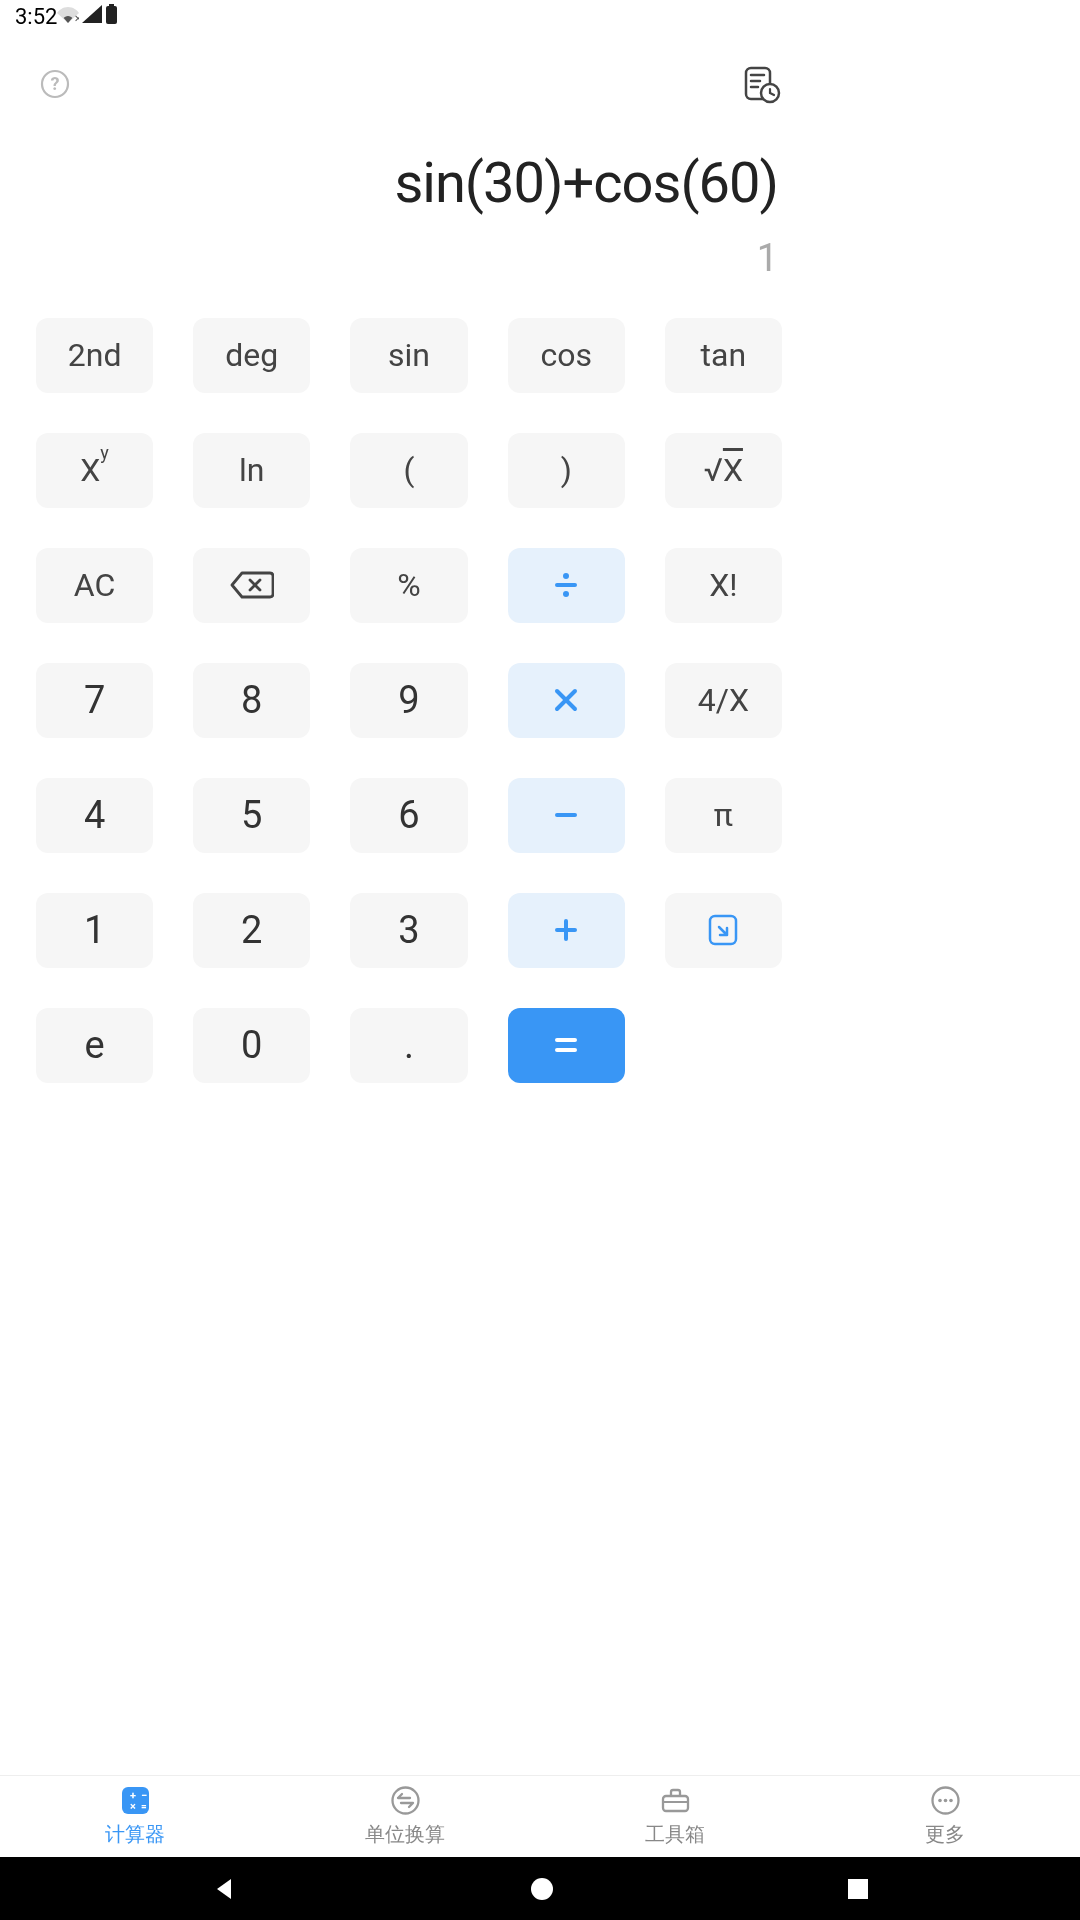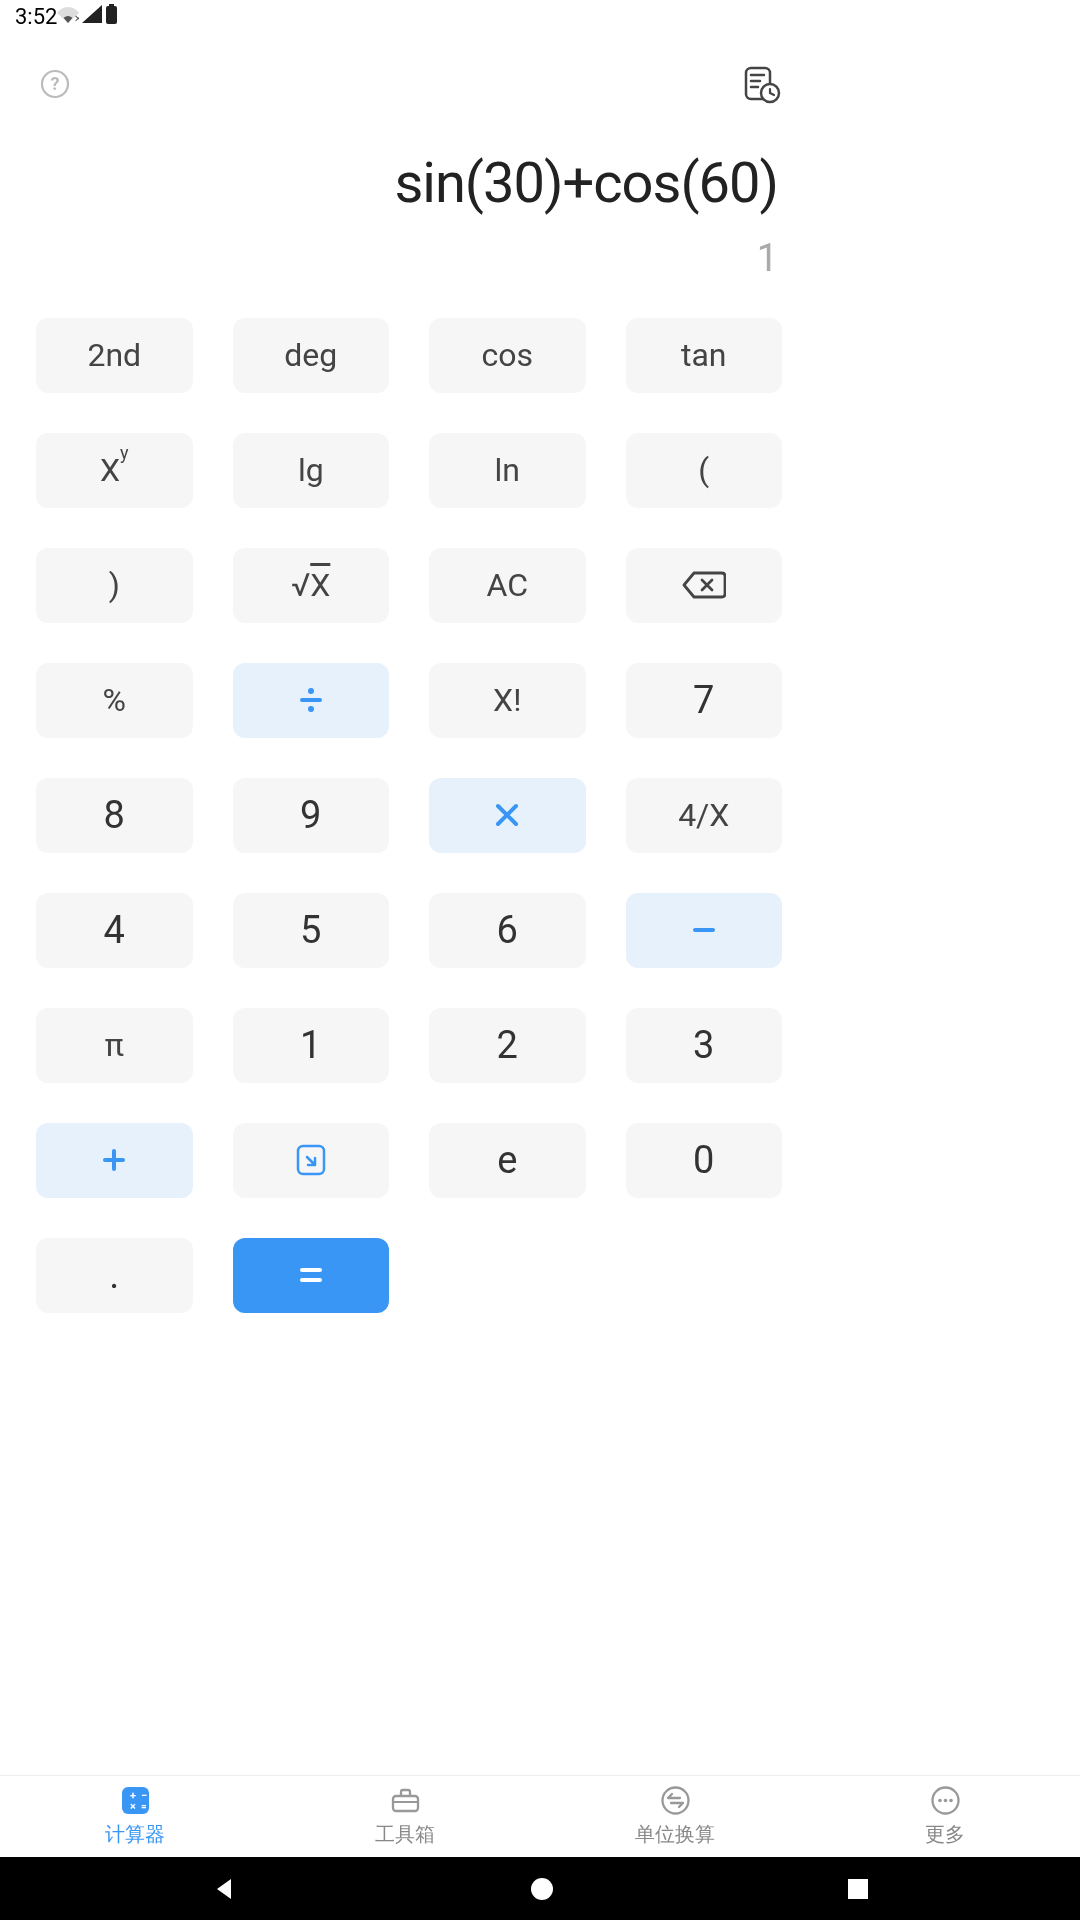--- a/index.html
+++ b/index.html
@@ -11,21 +11,21 @@
     .status-icons svg { display: block; }
     
     .header-row { height: 65px; display: flex; justify-content: space-between; align-items: center; padding: 0 36px 0 40px; margin-top: 17px; }
     .help-icon svg { width: 30px; height: 30px; }
     .history-icon svg { width: 42px; height: 42px; }
     
     .display { text-align: right; padding: 0 40px; margin-top: 35px; }
     .expression { font-size: 56px; color: #222; font-weight: 400; line-height: 1.1; letter-spacing: -1px; }
     .result { font-size: 38px; color: #aaa; font-weight: 400; margin-top: 21px; }
     
-    .keypad { margin-top: 38px; padding: 0 36px; display: grid; grid-template-columns: repeat(4, 1fr); grid-gap: 13px; gap: 40px; }
+    .keypad { margin-top: 38px; padding: 0 36px; display: grid; grid-template-columns: repeat(5, 1fr); grid-gap: 13px; gap: 40px; }
     .key { height: 75px; background: #f6f6f6; border-radius: 12px; display: flex; align-items: center; justify-content: center; font-size: 32px; color: #444; cursor: pointer; user-select: none; }
     .key.op { background: #e6f1fc; color: #3996f5; font-size: 40px; font-weight: 400; }
     .key.num { font-size: 38px; color: #333; }
     .key.eq { background: #3996f5; color: #fff; font-size: 40px; }
     .key svg { display: block; }
     
     .tabbar { position: absolute; bottom: 63px; left: 0; right: 0; height: 82px; display: flex; border-top: 1px solid #eee; }
     .tab { flex: 1; display: flex; flex-direction: column; align-items: center; justify-content: center; gap: 5px; cursor: pointer; }
     .tab-label { font-size: 20px; color: #888; }
     .tab.active .tab-label { color: #3996f5; }
@@ -76,27 +76,27 @@
 </div>
 
 <div class="display">
   <div class="expression">sin(30)+cos(60)</div>
   <div class="result">1</div>
 </div>
 
 <div class="keypad">
   <div class="key">2nd</div>
   <div class="key">deg</div>
+  <div class="key">sin</div>
   <div class="key">cos</div>
   <div class="key">tan</div>
 
   <div class="key">
       <span style="font-size:32px">X<sup style="font-size:18px;position:relative;top:-10px">y</sup></span>
     </div>
-  <div class="key">lg</div>
   <div class="key">ln</div>
   <div class="key">(</div>
   <div class="key">)</div>
 
   <div class="key">
       <span style="font-size:32px">√<span style="text-decoration:overline">X</span></span>
     </div>
   <div class="key">AC</div>
   <div class="key">
     <svg width="44" height="30" viewBox="0 0 44 30">
@@ -169,32 +169,32 @@
         <rect x="2" y="2" width="27" height="27" rx="6" fill="#3996f5"></rect>
         <text x="10" y="14" font-size="11" fill="#fff" font-weight="bold">+</text>
         <text x="21" y="14" font-size="11" fill="#fff" font-weight="bold">−</text>
         <text x="10" y="25" font-size="11" fill="#fff" font-weight="bold">×</text>
         <text x="21" y="25" font-size="10" fill="#fff" font-weight="bold">=</text>
       </svg>
     <span class="tab-label">计算器</span>
   </div>
   <div class="tab">
     <svg viewBox="0 0 31 31">
+        <circle cx="15.5" cy="15.5" r="13" fill="none" stroke="#999" stroke-width="2.3"></circle>
+        <path d="M8 13 L20 13 M8 13 L12 9 M23 18 L11 18 M23 18 L19 22" fill="none" stroke="#999" stroke-width="2.3" stroke-linecap="round" stroke-linejoin="round"></path>
+      </svg>
+    <span class="tab-label">单位换算</span>
+  </div>
+  <div class="tab">
+    <svg viewBox="0 0 31 31">
         <rect x="3" y="11" width="25" height="15" rx="3" fill="none" stroke="#999" stroke-width="2.3"></rect>
         <path d="M11 11 L11 7 Q11 5 13 5 L18 5 Q20 5 20 7 L20 11" fill="none" stroke="#999" stroke-width="2.3"></path>
         <line x1="3" y1="17" x2="28" y2="17" stroke="#999" stroke-width="2"></line>
       </svg>
     <span class="tab-label">工具箱</span>
-  </div>
-  <div class="tab">
-    <svg viewBox="0 0 31 31">
-        <circle cx="15.5" cy="15.5" r="13" fill="none" stroke="#999" stroke-width="2.3"></circle>
-        <path d="M8 13 L20 13 M8 13 L12 9 M23 18 L11 18 M23 18 L19 22" fill="none" stroke="#999" stroke-width="2.3" stroke-linecap="round" stroke-linejoin="round"></path>
-      </svg>
-    <span class="tab-label">单位换算</span>
   </div>
   <div class="tab">
     <svg viewBox="0 0 31 31">
         <circle cx="15.5" cy="15.5" r="13" fill="none" stroke="#999" stroke-width="2.3"></circle>
         <circle cx="10" cy="15.5" r="1.8" fill="#999"></circle>
         <circle cx="15.5" cy="15.5" r="1.8" fill="#999"></circle>
         <circle cx="21" cy="15.5" r="1.8" fill="#999"></circle>
       </svg>
     <span class="tab-label">更多</span>
   </div>

